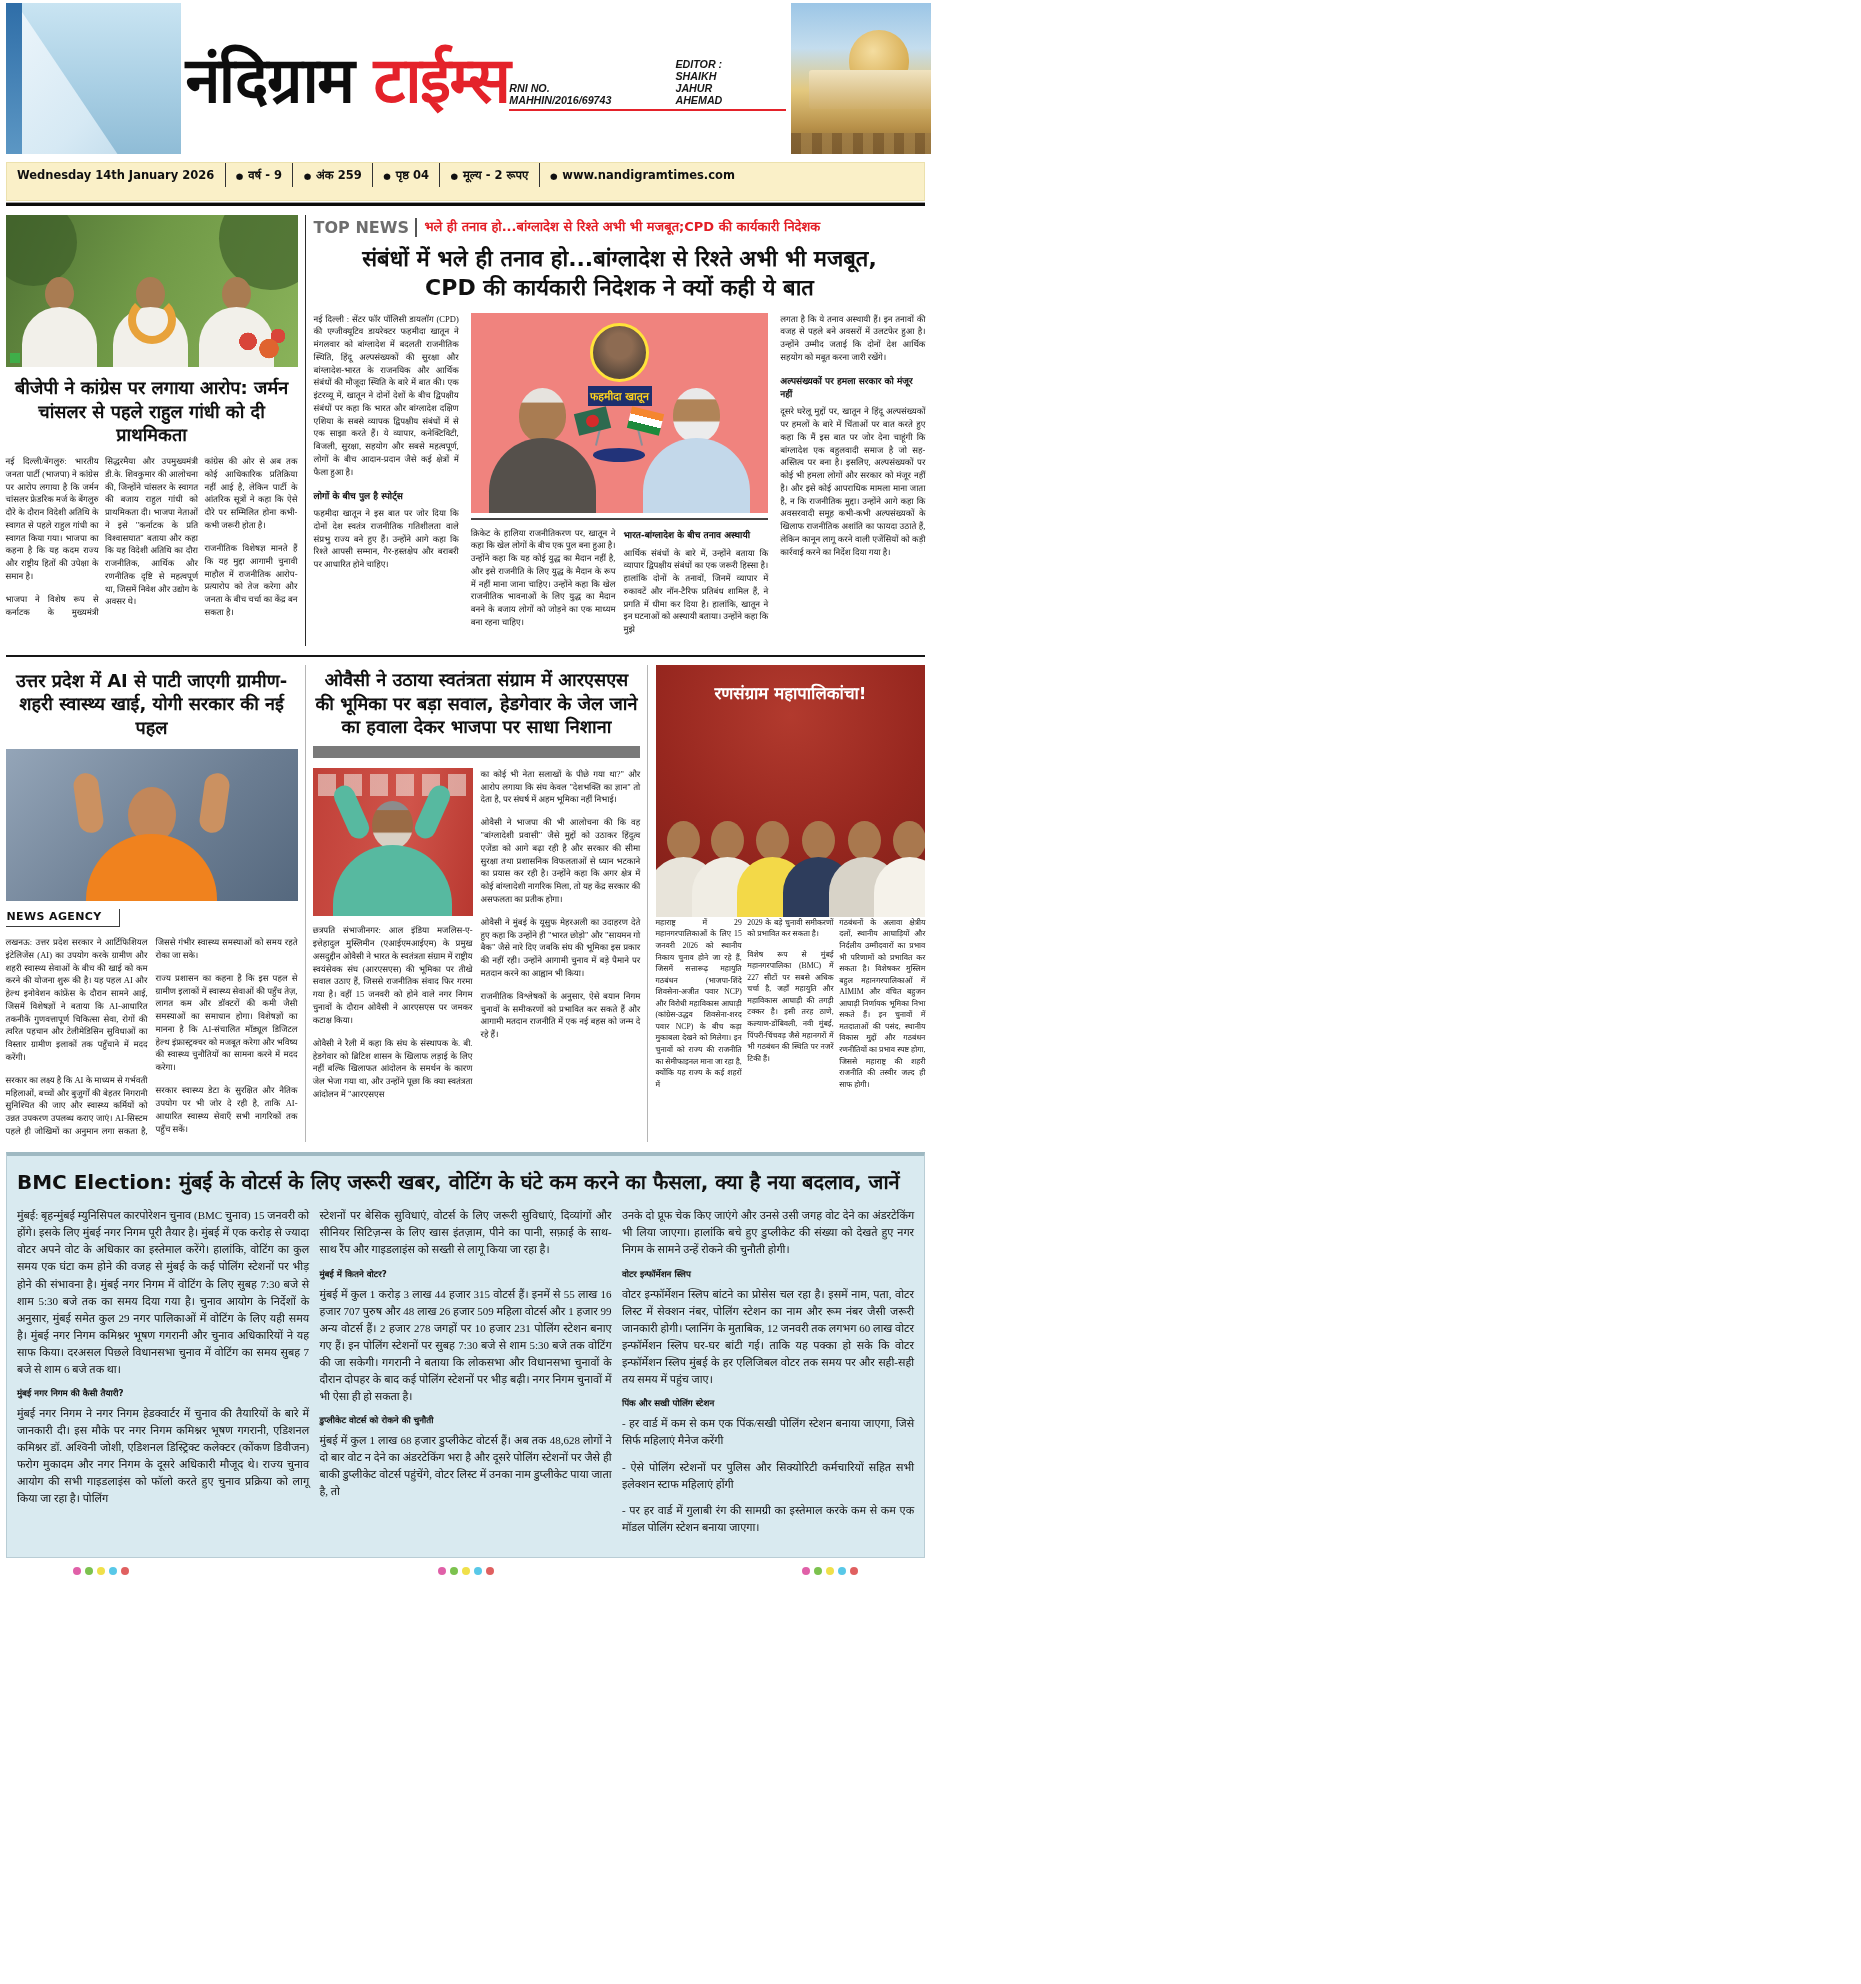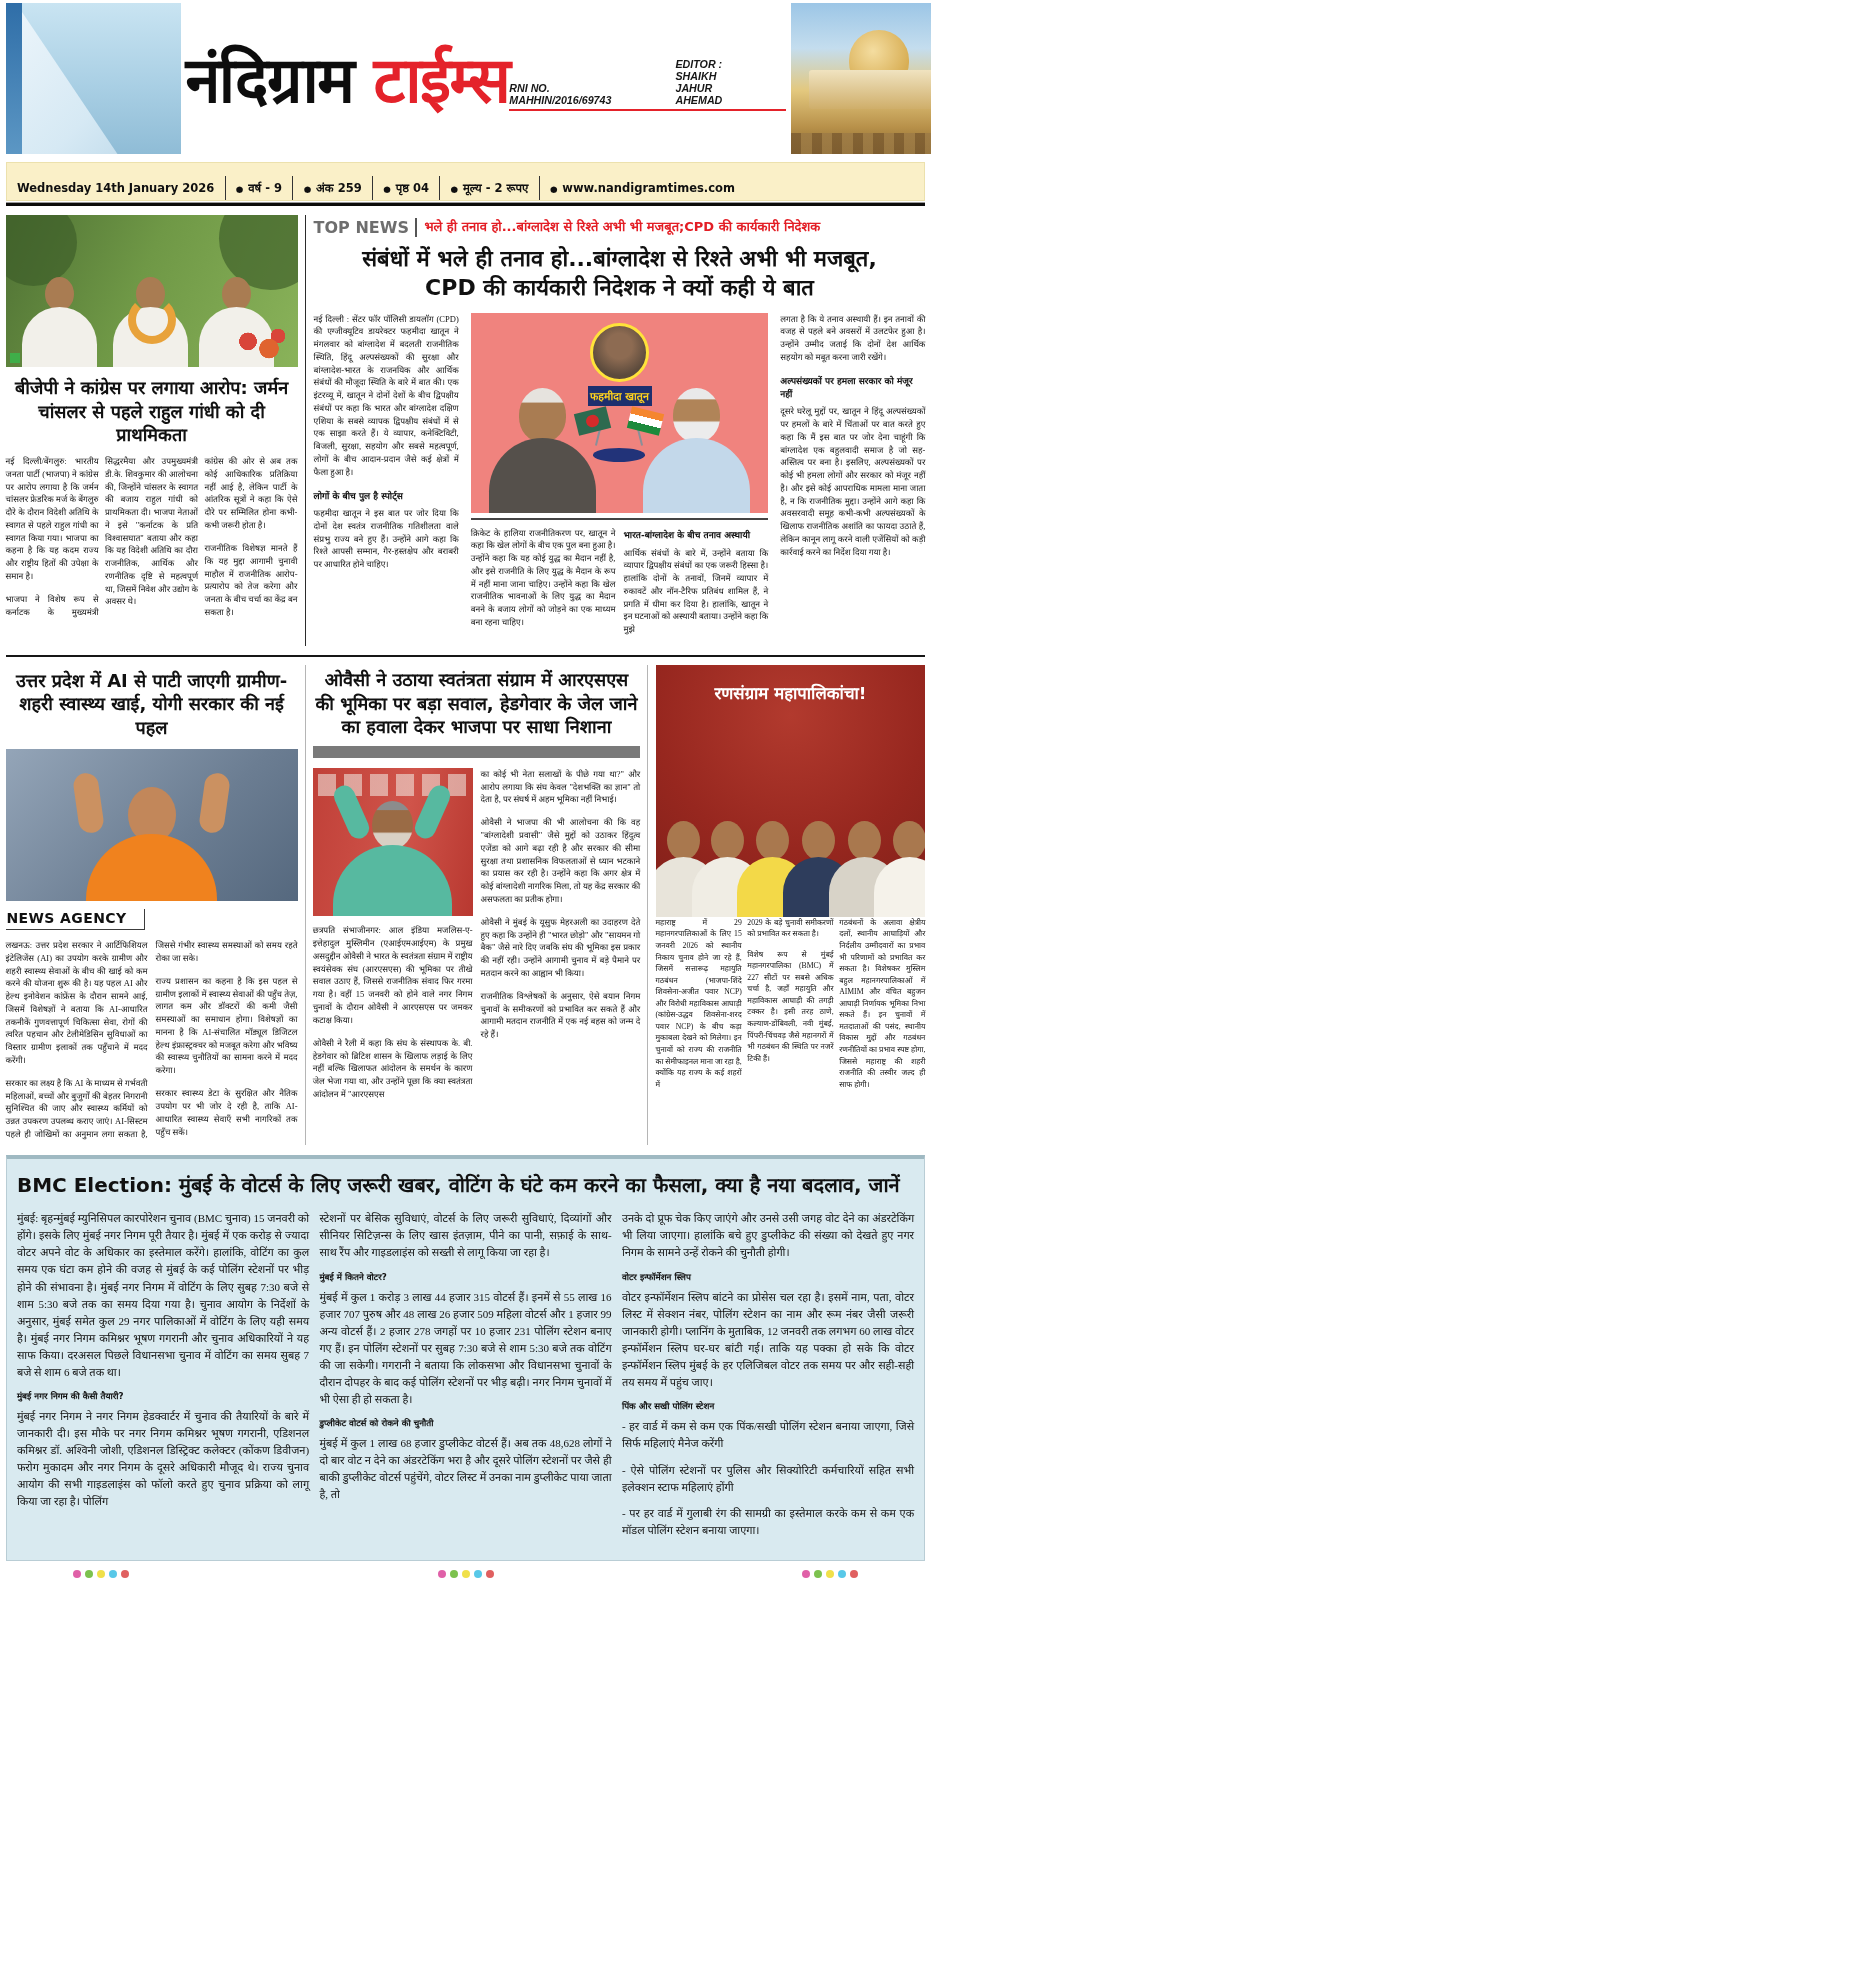--- a/index.html
+++ b/index.html
@@ -43,21 +43,21 @@
   .mast-title .t-red { color:#e4222a; }
   .mast-sub { width: 92%; display:flex; justify-content:space-between; align-items:flex-end; margin-top:7.1px;
     font-family:"Liberation Sans",sans-serif; font-weight:700; font-size:10.7px; color:#171717;font-style:italic; }
   .mast-sub .seg { border-bottom: 2.8px solid #e4222a; padding-bottom: 3.2px; }
   .mast-sub .seg.rni { padding-right: 48px; }
   .mast-sub .seg.editor { padding-left: 16px; padding-right: 64px; }
 
   
   .datebar {
     margin-top: 2.4px; background:#faf0c8; border:1.6px solid #ece1ad; height: 39px;
-    display:flex; align-items:flex-end; font-family:"DejaVu Sans",sans-serif;
+    display:flex; align-items:flex-start; font-family:"DejaVu Sans",sans-serif;
     font-weight:700; font-size:11.5px; padding: 0 10.3px; color:#101010;
   }
   .datebar .cell { display:flex; align-items:center; gap:4.8px; padding:0 10.3px; border-right:1.2px solid #333; height:24px; }
   .datebar .cell:last-child, .datebar .cell.nb { border-right:none; }
   .datebar .cell:first-child { padding-left:0; }
   .dot-icon::before { content:"●"; font-size:8.7px; }
   .black-rule { height: 4px; background: linear-gradient(180deg,#9a9a9a 0 30%, #0b0b0b 30% 100%); margin-top:1.6px; }
 
   
   .headline { font-family:"DejaVu Sans",sans-serif; font-weight:800; text-align:center; line-height:1.3; }
@@ -130,21 +130,21 @@
   .photo-yogi { height:152px; position:relative; overflow:hidden;
     background: linear-gradient(135deg,#94a5b8 0%,#6b7d92 60%,#55687e 100%); }
   .photo-yogi .head { position:absolute; left:50%; top:38px; width:48px; height:56px; margin-left:-24px;
     border-radius:50%; background:#c2875a; }
   .photo-yogi .torso { position:absolute; left:50%; bottom:0; width:131px; height:67px; margin-left:-66px;
     border-radius:66px 66px 0 0; background:#f0821e; }
   .photo-yogi .hand { position:absolute; width:25.4px; height:60px; border-radius:12.7px; background:#cb9161; top:24px; }
   .photo-yogi .hand.l { left:24%; transform:rotate(-8deg); }
   .photo-yogi .hand.r { right:24%; transform:rotate(8deg); }
   .agency-tag { display:inline-block; margin:8px 0 2.4px 0; font-family:"DejaVu Sans",sans-serif; font-weight:700;
-    font-size:14px; letter-spacing:0.4px; border-bottom:1.6px solid #3c3c3c; border-right:1.6px solid #3c3c3c; padding:1.6px 17.5px 3.2px 0.8px;text-align:right; }
+    font-size:11px; letter-spacing:0.4px; border-bottom:1.6px solid #3c3c3c; border-right:1.6px solid #3c3c3c; padding:1.6px 17.5px 3.2px 0.8px;text-align:right; }
   .sec2-left .bodytext { margin-top:6.4px; }
 
   .sec2-mid { flex:1; min-width:0; border-left:1.2px solid #b5b5b5; padding:0 7.1px; }
   .owaisi-headline { font-size:18px; margin: 3.2px 0.8px 8px 0.8px; }
   .gray-bar { height:12px; background:#7a7a7a; margin-bottom:9.5px; }
   .owaisi-grid { display:flex; gap:8px; }
   .owaisi-grid > div { flex:1; min-width:0; }
   .photo-owaisi { height:148px; position:relative; overflow:hidden; margin-bottom:8.7px;
     background: linear-gradient(100deg,#c04038 0%,#d0544a 55%,#b83830 100%); }
   .photo-owaisi .banner-txt { position:absolute; top:6.4px; left:5.6px; right:5.6px; height:22px; opacity:.55;

